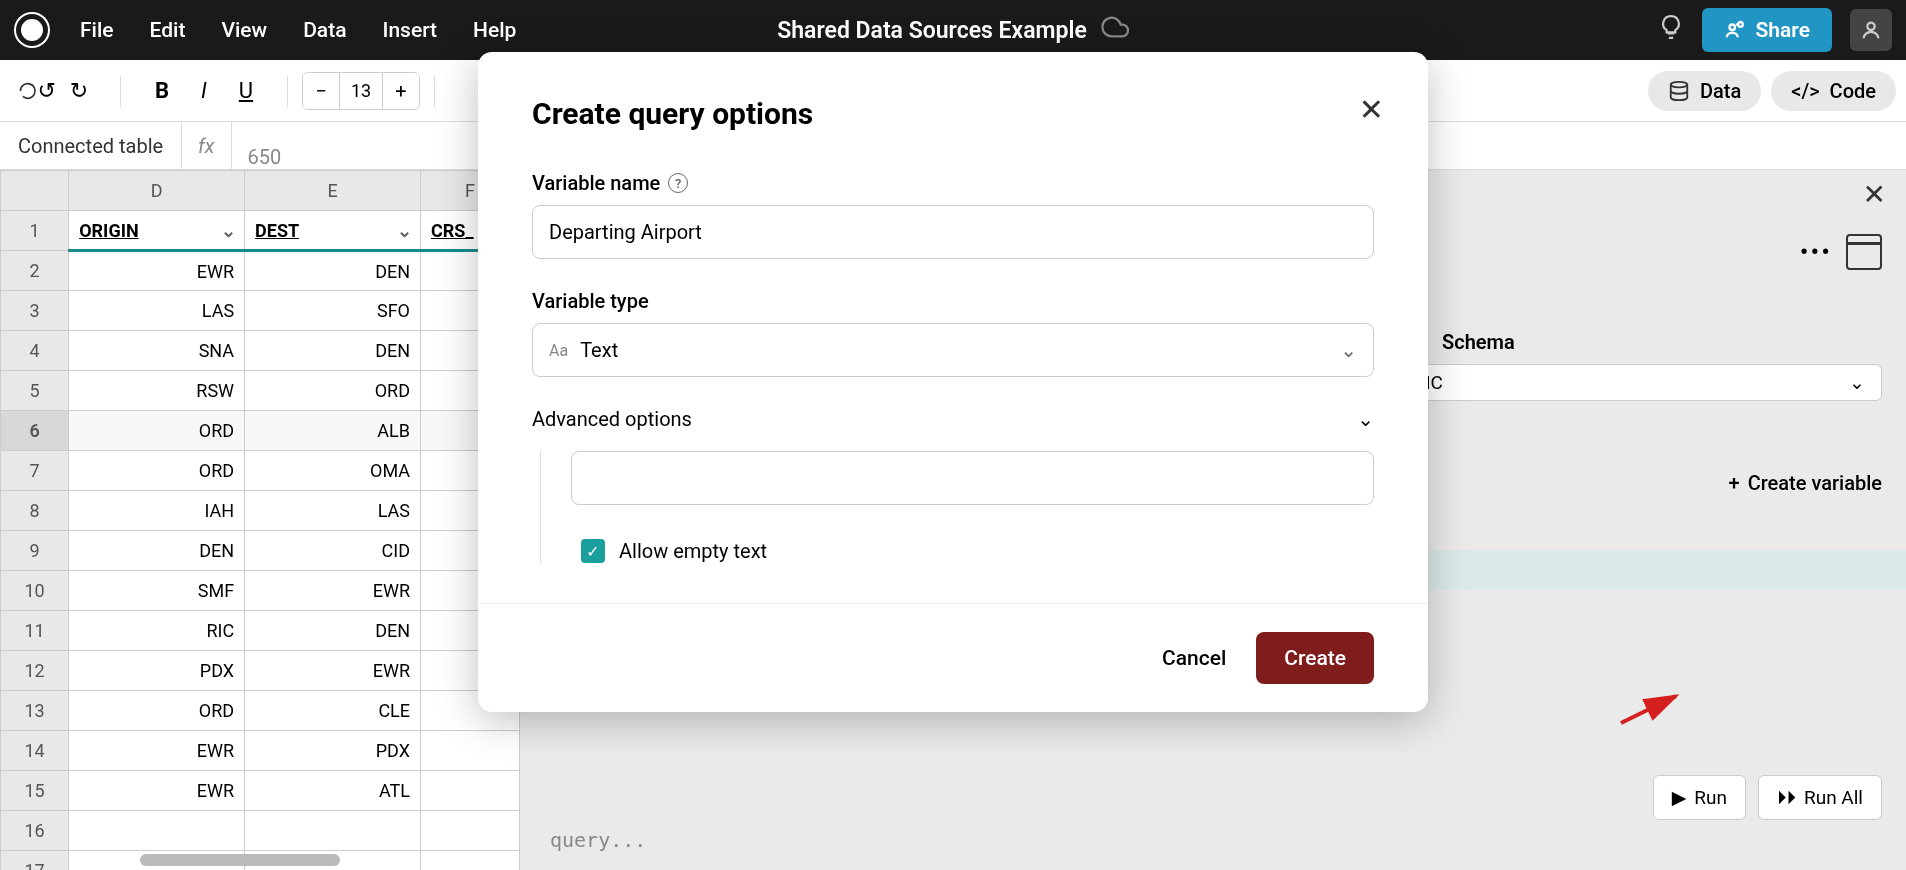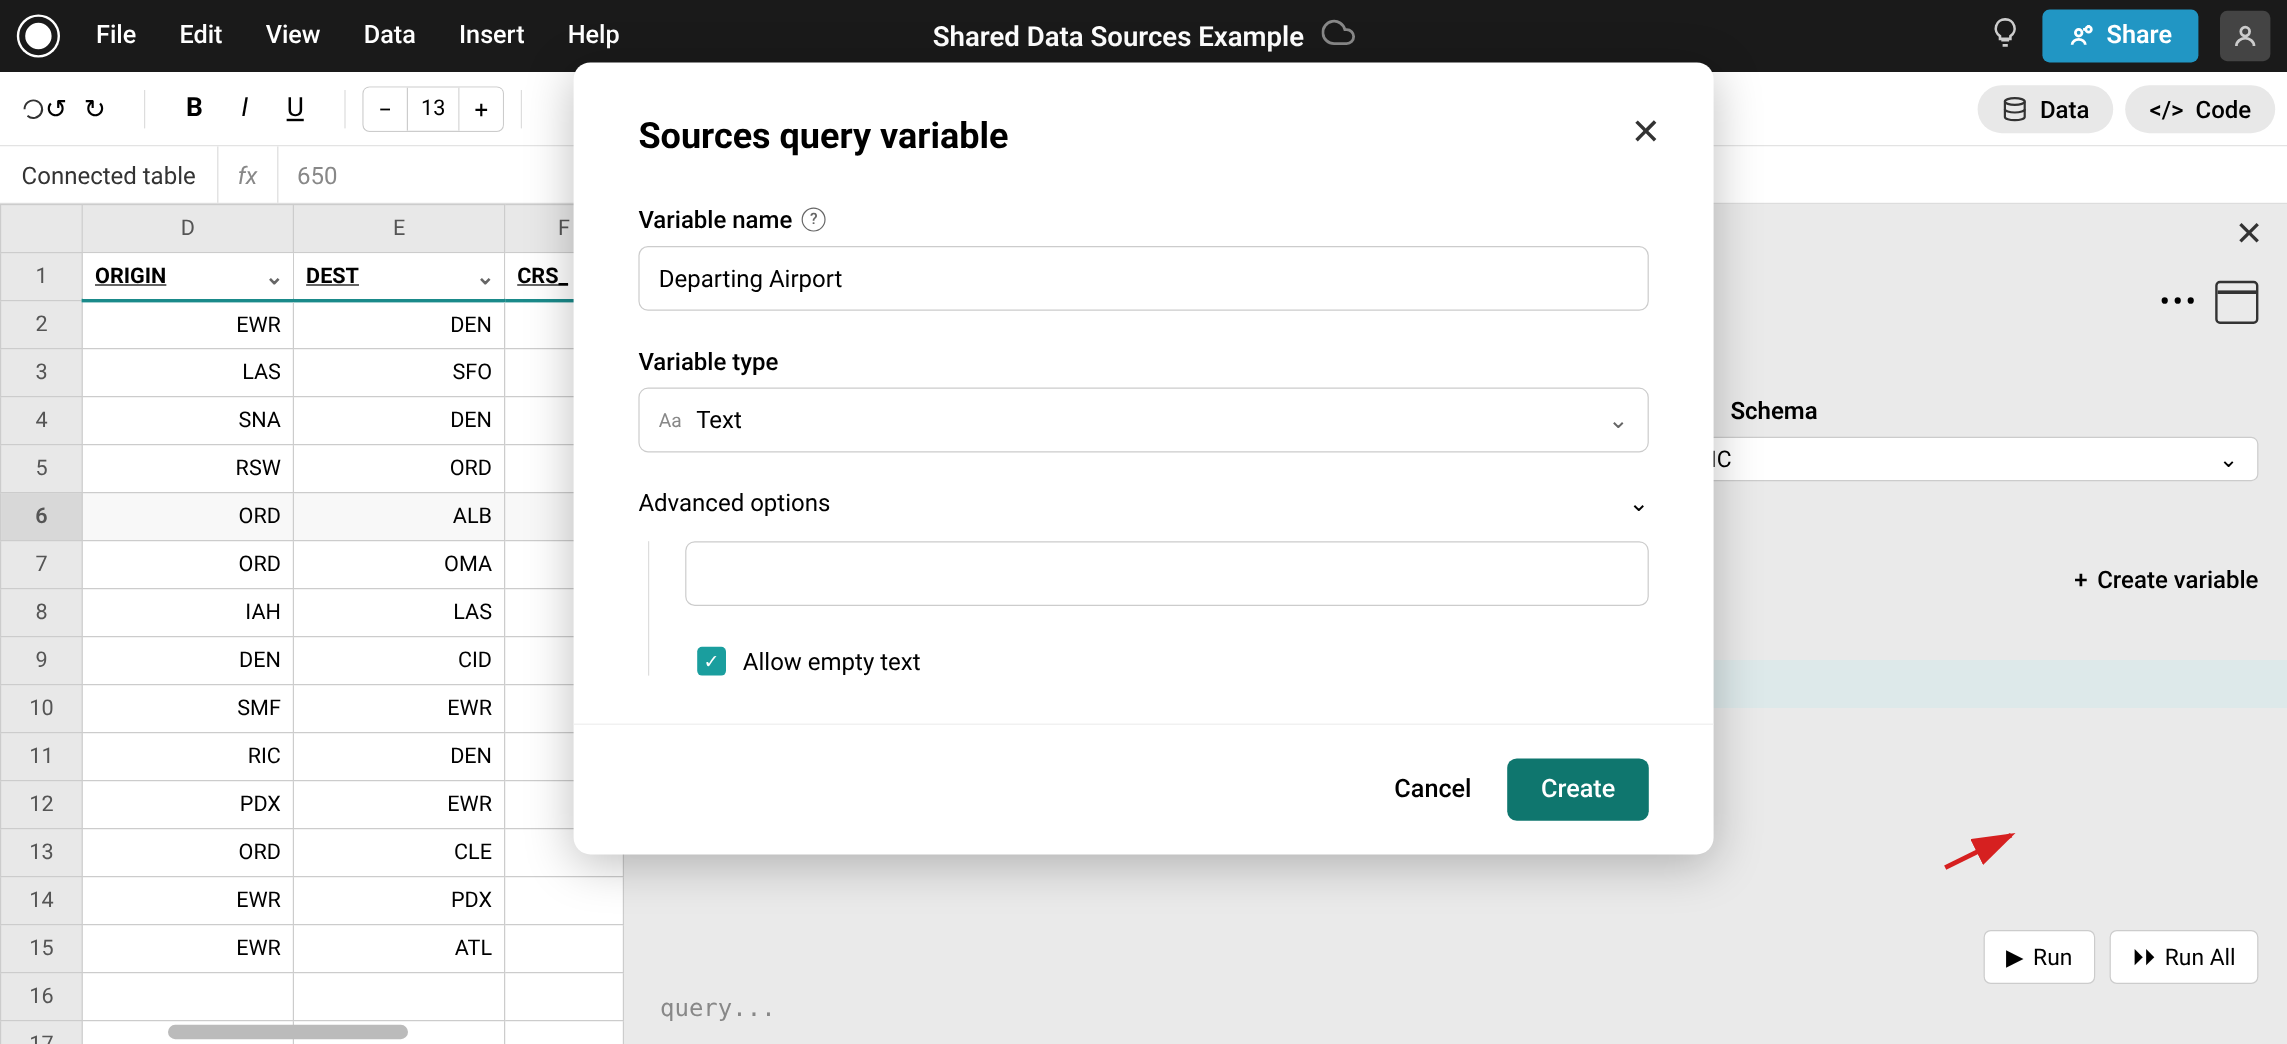--- a/index.html
+++ b/index.html
@@ -24,21 +24,21 @@
 .tool-group { display: flex; align-items: center; gap: 4px; padding: 0 8px; }
 .tool-btn { width: 38px; height: 38px; display: flex; align-items: center; justify-content: center; cursor: pointer; border-radius: 4px; font-size: 22px; }
 .font-size-group { display: flex; align-items: center; border: 1px solid #ccc; border-radius: 6px; overflow: hidden; }
 .fs-btn { width: 36px; height: 36px; display: flex; align-items: center; justify-content: center; cursor: pointer; font-size: 20px; border: none; background: #fff; }
 .fs-val { width: 44px; text-align: center; font-size: 18px; border-left: 1px solid #ccc; border-right: 1px solid #ccc; height: 36px; line-height: 36px; }
 .divider { width: 1px; height: 32px; background: #ddd; margin: 0 6px; }
 .toolbar-right { margin-left: auto; display: flex; gap: 10px; }
 .pill { background: #e8e8e8; padding: 8px 20px; border-radius: 22px; display: flex; align-items: center; gap: 10px; font-size: 20px; font-weight: 500; cursor: pointer; }
 
 
-.formula-bar { background: #fff; height: 48px; border-bottom: 1px solid #ddd; display: flex; align-items: center; font-size: 20px; }
+.formula-bar { background: #fff; height: 48px; border-bottom: 1px solid #ddd; display: flex; align-items: flex-end; font-size: 20px; }
 .cell-ref { padding: 0 18px; border-right: 1px solid #ddd; height: 100%; display: flex; align-items: center; min-width: 180px; color: #333; }
 .fx { padding: 0 16px; color: #888; font-style: italic; border-right: 1px solid #ddd; height: 100%; display: flex; align-items: center; }
 .formula-val { padding: 0 16px; color: #888; }
 
 
 .workspace { display: flex; height: calc(100% - 170px); position: relative; }
 .sheet { background: #f0f0f0; overflow: hidden; width: 520px; position: relative; }
 .sheet table { border-collapse: collapse; width: 100%; }
 .sheet th, .sheet td { border: 1px solid #ccc; font-size: 18px; height: 40px; }
 .col-header { background: #e8e8e8; text-align: center; font-weight: 400; color: #555; }
@@ -81,21 +81,21 @@
 .select-input { width: 100%; border: 1px solid #ccc; border-radius: 8px; padding: 14px 16px; font-size: 20px; display: flex; align-items: center; gap: 12px; cursor: pointer; position: relative; margin-bottom: 30px; background: #fff; }
 .select-input .chev { position: absolute; right: 16px; color: #666; }
 .aa-icon { color: #888; font-size: 16px; }
 .adv-toggle { display: flex; justify-content: space-between; align-items: center; font-size: 20px; font-weight: 400; cursor: pointer; margin-bottom: 20px; }
 .adv-body { border-left: 1px solid #ddd; padding-left: 30px; margin-left: 8px; }
 .adv-body .form-label { color: #555; font-weight: 400; }
 .check-row { display: flex; align-items: center; gap: 14px; font-size: 20px; margin-top: 24px; margin-left: 10px; }
 .checkbox { width: 24px; height: 24px; background: #1a9e9e; border-radius: 4px; display: flex; align-items: center; justify-content: center; color: #fff; font-size: 16px; cursor: pointer; }
 .modal-footer { border-top: 1px solid #eee; margin: 40px -54px -34px; padding: 28px 54px; display: flex; justify-content: flex-end; gap: 30px; align-items: center; }
 .btn-cancel { background: none; border: none; font-size: 21px; font-weight: 500; cursor: pointer; }
-.btn-create { background: #0f766e; color: #fff; border: none; padding: 14px 28px; font-size: 21px; font-weight: 500; border-radius: 8px; cursor: pointer; }
+.btn-create { background: #7f1d1d; color: #fff; border: none; padding: 14px 28px; font-size: 21px; font-weight: 500; border-radius: 8px; cursor: pointer; }
 </style>
 </head>
 <body>
 
 <div class="menubar">
   <div class="logo"></div>
   <div class="menu-items">
     <span>File</span>
     <span>Edit</span>
     <span>View</span>
@@ -351,21 +351,21 @@
         <span>⏵⏵</span>
         <span>Run All</span>
       </button>
     </div>
     <div class="query-hint">query...</div>
   </div>
 </div>
 
 <div class="modal-backdrop">
   <div class="modal">
-    <h2>Sources query variable</h2>
+    <h2>Create query options</h2>
     <button class="modal-close">✕</button>
 
     <div class="form-label">
       <span>Variable name</span>
       <span class="help-circle">?</span>
     </div>
     <input class="text-input" value="Departing Airport" style="">
 
     <div class="form-label">Variable type</div>
     <div class="select-input">

